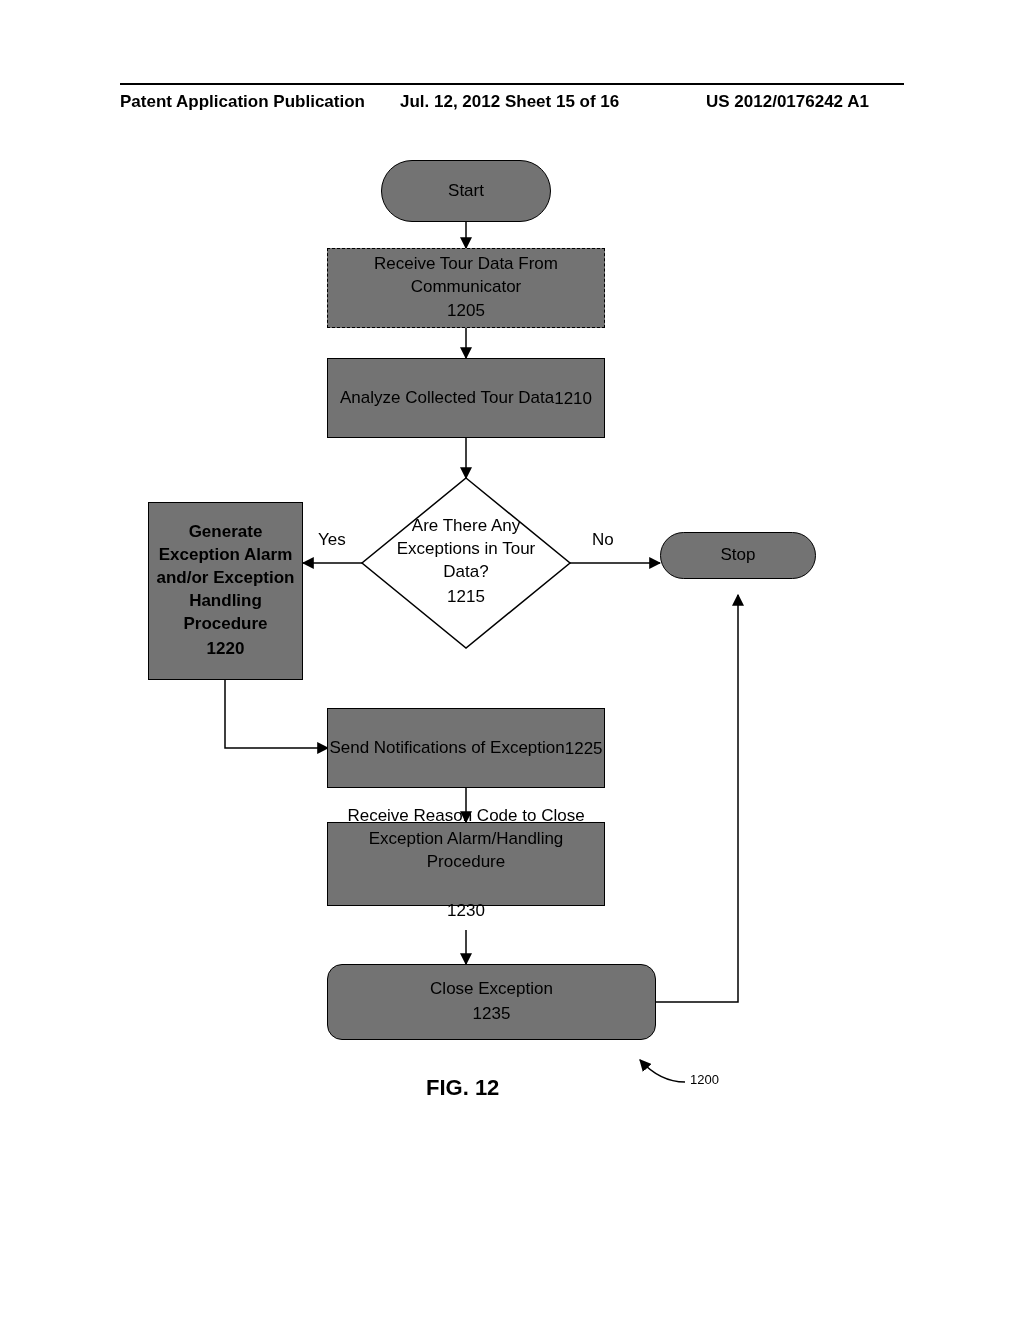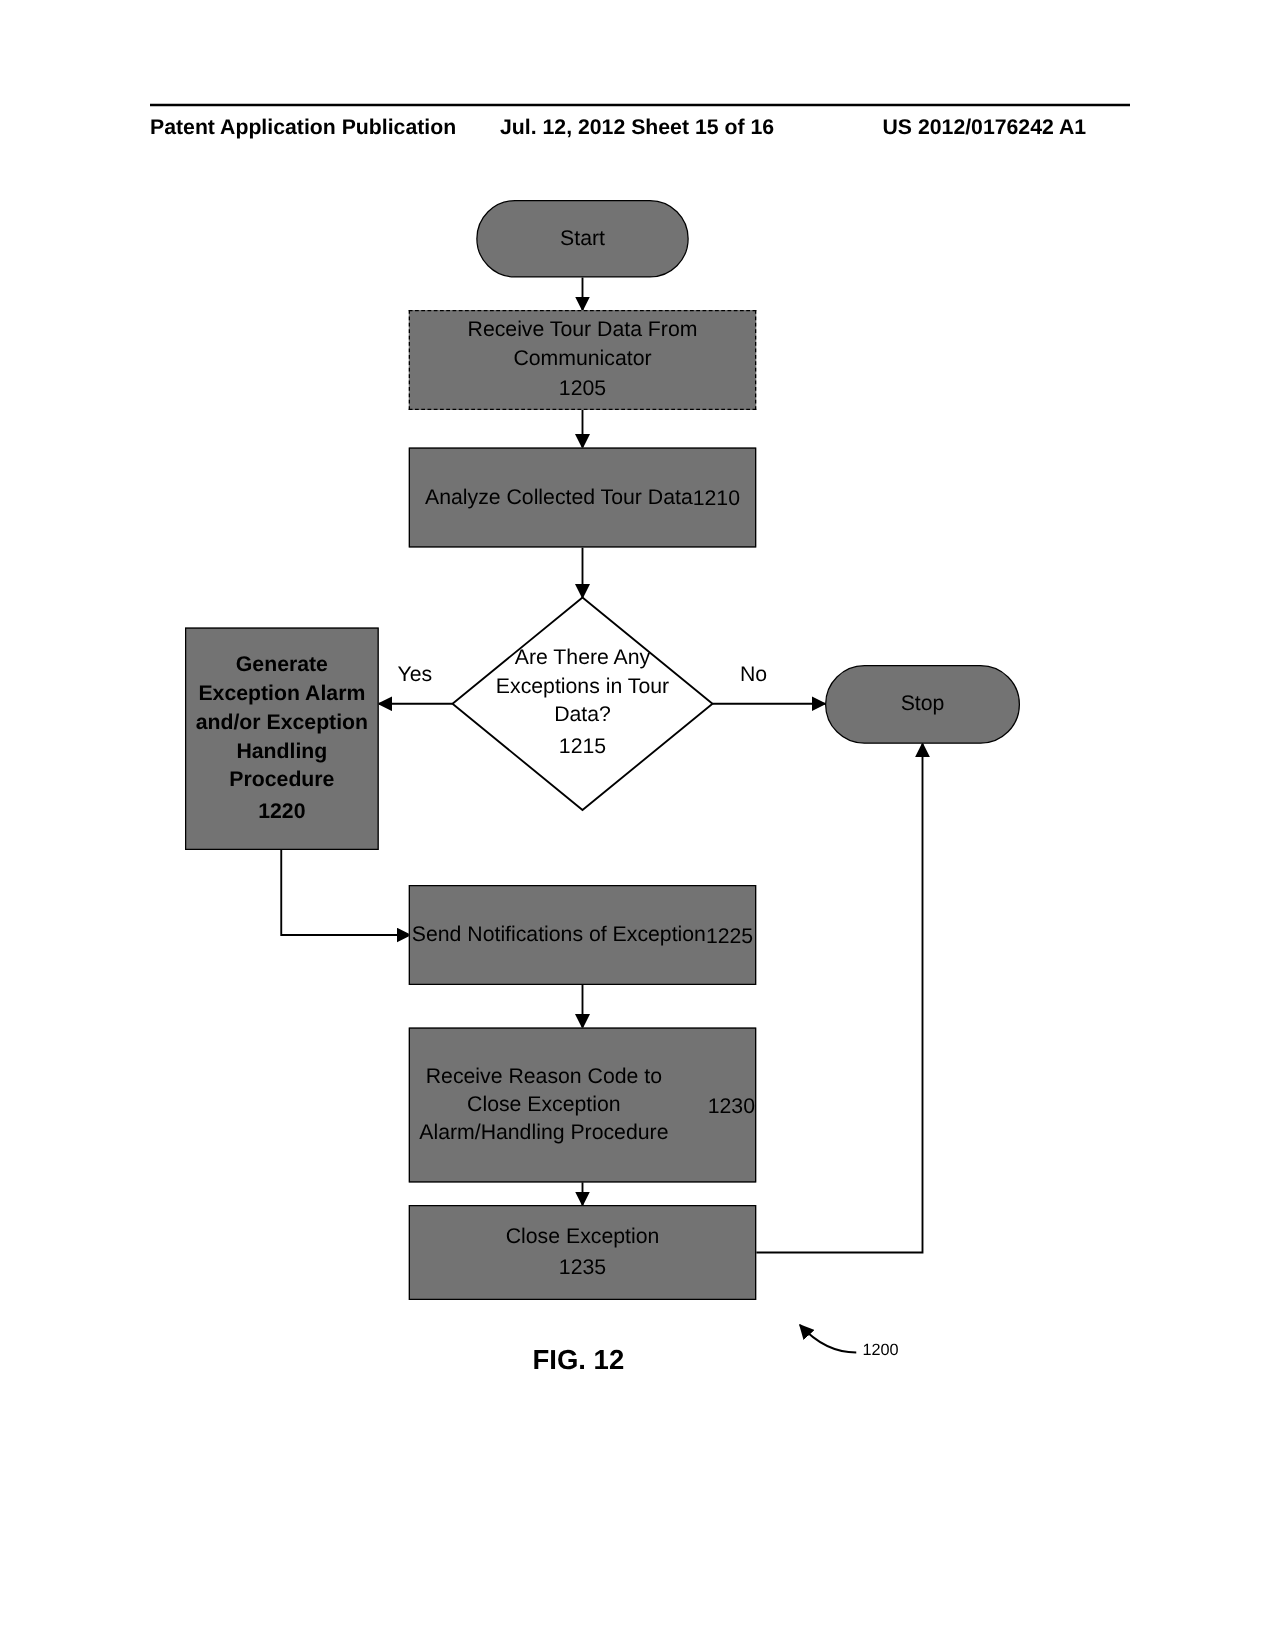--- a/index.html
+++ b/index.html
@@ -144,34 +144,34 @@
 </div>
 
 <div class="edge-label" style="left:318px; top:530px;">Yes</div>
 <div class="edge-label" style="left:592px; top:530px;">No</div>
 
 <div class="shape box" style="left:148px; top:502px; width:155px; height:178px; flex-direction:column;font-weight:bold;">
   <span>Generate Exception Alarm and/or Exception Handling Procedure</span>
   <span class="num">1220</span>
 </div>
 
-<div class="shape terminator" style="left:660px; top:532px; width:156px; height:63px;">
+<div class="shape terminator" style="left:660px; top:532px; width:156px; height:47px;">
   <span>Stop</span>
 </div>
 
 <div class="shape box" style="left:327px; top:708px; width:278px; height:80px; flex-direction:row;">
   <span>Send Notifications of Exception</span>
   <span class="num">1225</span>
 </div>
 
-<div class="shape box" style="left:327px; top:822px; width:278px; height:124px; flex-direction:row;gap:24px;">
+<div class="shape box" style="left:327px; top:822px; width:278px; height:84px; flex-direction:column;gap:24px;">
   <span>Receive Reason Code to Close Exception Alarm/Handling Procedure</span>
   <span class="num">1230</span>
 </div>
 
-<div class="shape box" style="left:327px; top:964px; width:278px; height:76px; flex-direction:column;">
+<div class="shape box" style="left:327px; top:964px; width:329px; height:76px; flex-direction:column;border-radius:15px;">
   <span>Close Exception</span>
   <span class="num">1235</span>
 </div>
 
 <div class="fig-label" style="left:426px; top:1075px;">FIG. 12</div>
 
 <div class="ref-num" style="left:690px; top:1072px;">1200</div>
 
 </body></html>

